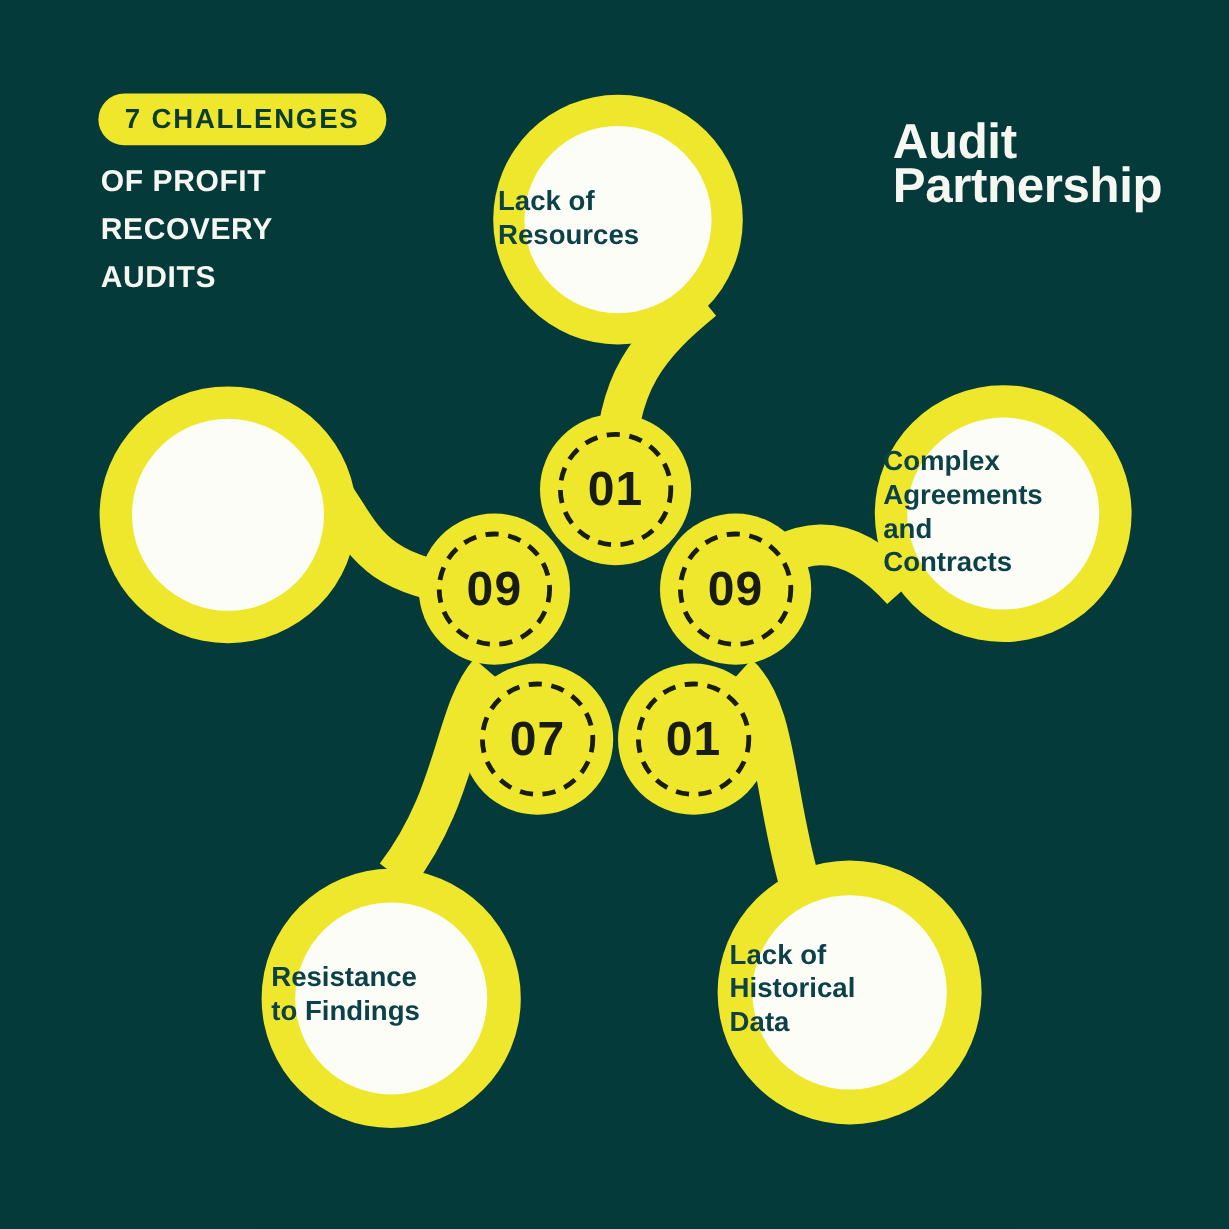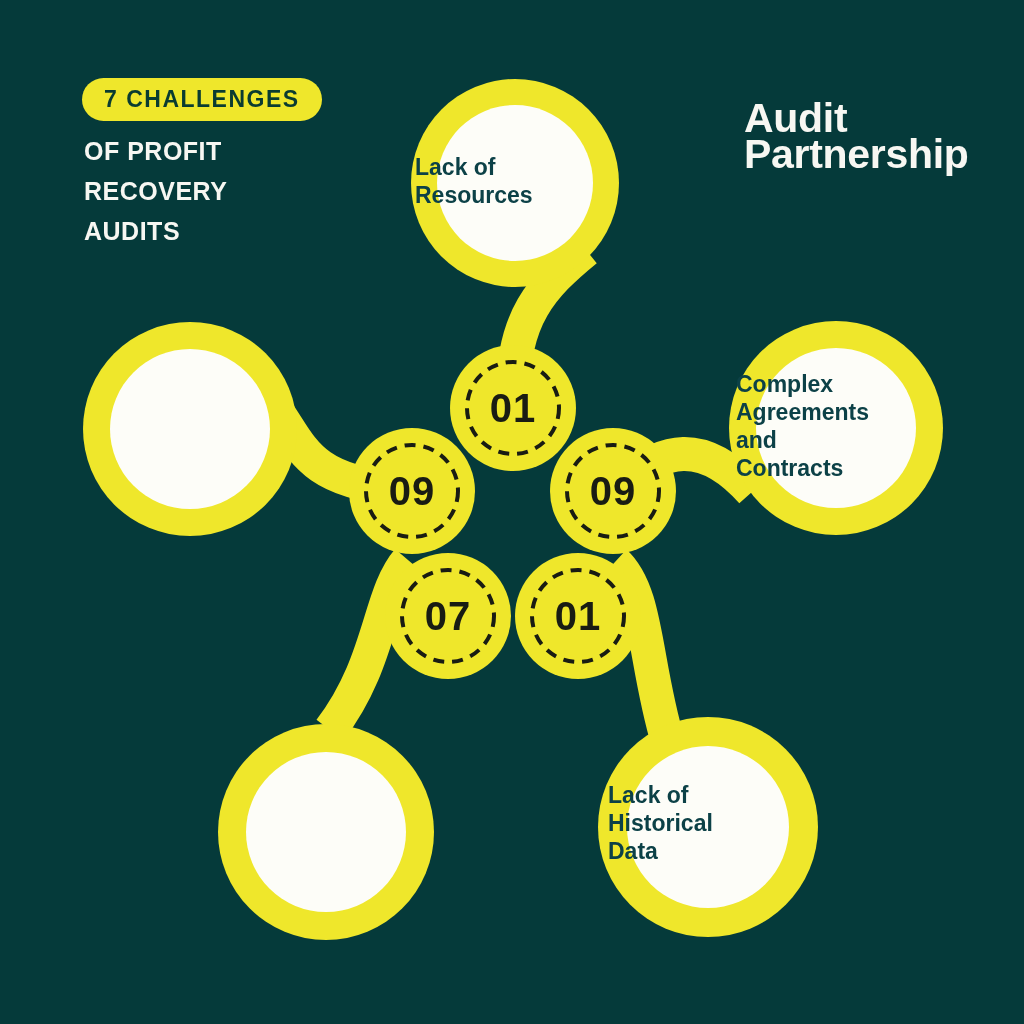--- a/index.html
+++ b/index.html
@@ -138,20 +138,22 @@
 
   <div class="bubble-label l1">Lack of
 Resources</div>
   <div class="bubble-label l2">Complex
 Agreements
 and
 Contracts</div>
   <div class="bubble-label l3">Lack of
 Historical
 Data</div>
+  <div class="bubble-label l4">Resistance
+to Findings</div>
 
   <div class="node-number p1">01</div>
   <div class="node-number p2">09</div>
   <div class="node-number p3">01</div>
   <div class="node-number p4">07</div>
   <div class="node-number p5">09</div>
 
 </div>
 
 </body></html>

